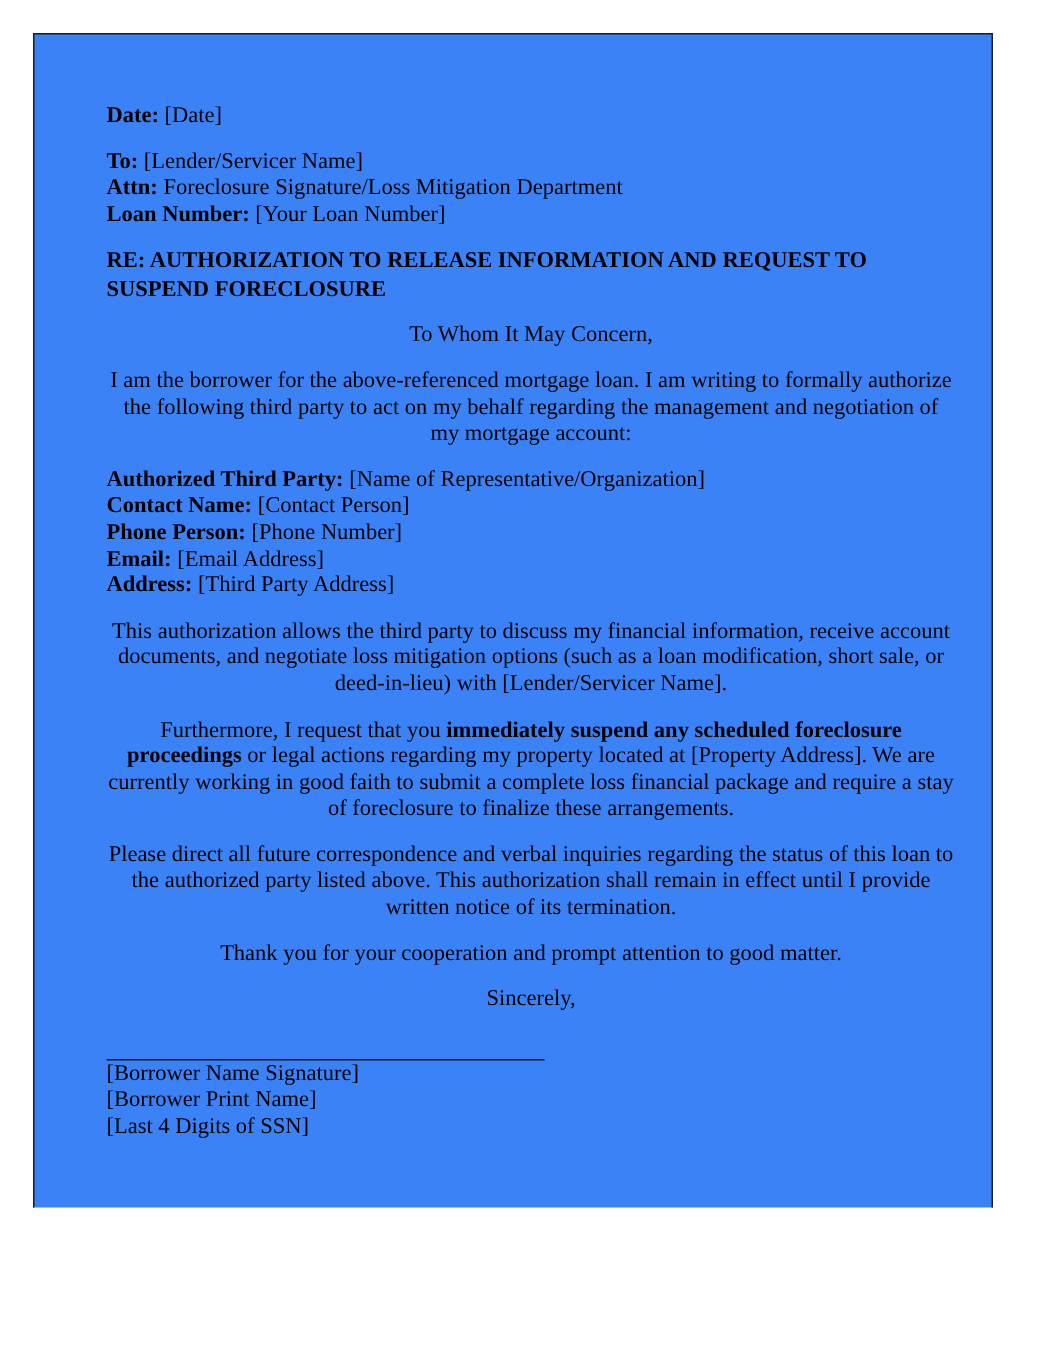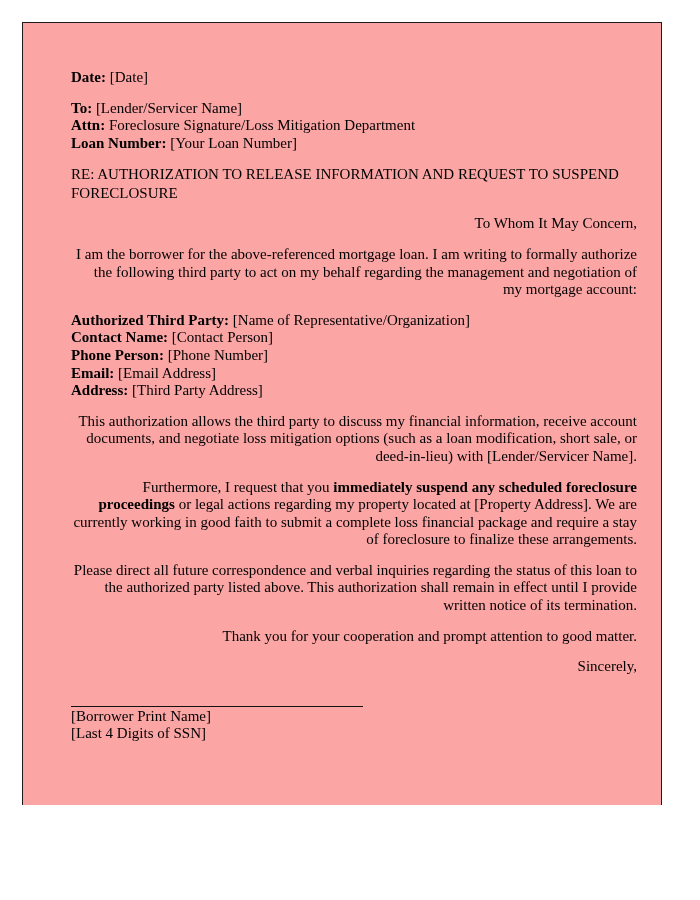--- a/index.html
+++ b/index.html
@@ -21,21 +21,21 @@
     position: absolute;
     left: 22px;
     top: 22px;
     width: 640px;
     height: 783px;
     border-left: 1.6px solid #1c1c1c;
     border-top: 1.6px solid #1c1c1c;
     border-right: 1.6px solid #1c1c1c;
     border-bottom: none;
     box-sizing: border-box;
-    background: #fca5a5;
+    background: #3b82f6;
   }
 
   #doc-body {
     position: absolute;
     left: 48px;
     top: 46px;
     width: 566px;
     font-size: 15px;
     line-height: 17.6px;
   }
@@ -45,26 +45,26 @@
     padding: 0;
   }
   .block:last-child { margin-bottom: 0; }
 
   .tight-block { margin: 0 0 13px 0; }
   .tight-block .line { display: block; }
 
   .lbl { font-weight: bold; }
 
   .heading {
-    font-weight: normal;
+    font-weight: bold;
     margin: 8px 0 13px 0;
     line-height: 18.5px;
   }
 
-  .para { text-align: right; }
+  .para { text-align: center; }
 
   .sig-rule {
     width: 292px;
     height: 0;
     border-top: 1.4px solid #111111;
     margin: 30px 0 1px 0;
   }
 
   .sig-lines .line { display: block; }
 </style>
@@ -103,18 +103,19 @@
     <div class="block para"><span>Furthermore, I request that you </span><span class="lbl">immediately suspend any scheduled foreclosure proceedings</span><span> or legal actions regarding my property located at [Property Address]. We are currently working in good faith to submit a complete loss financial package and require a stay of foreclosure to finalize these arrangements.</span></div>
 
     <div class="block para">Please direct all future correspondence and verbal inquiries regarding the status of this loan to the authorized party listed above. This authorization shall remain in effect until I provide written notice of its termination.</div>
 
     <div class="block para">Thank you for your cooperation and prompt attention to good matter.</div>
 
     <div class="block para">Sincerely,</div>
 
     <div class="sig-rule"></div>
     <div class="sig-lines">
+      <span class="line">[Borrower Name Signature]</span>
       <span class="line">[Borrower Print Name]</span>
       <span class="line">[Last 4 Digits of SSN]</span>
     </div>
 
   </div>
 </div>
 
 </body></html>

